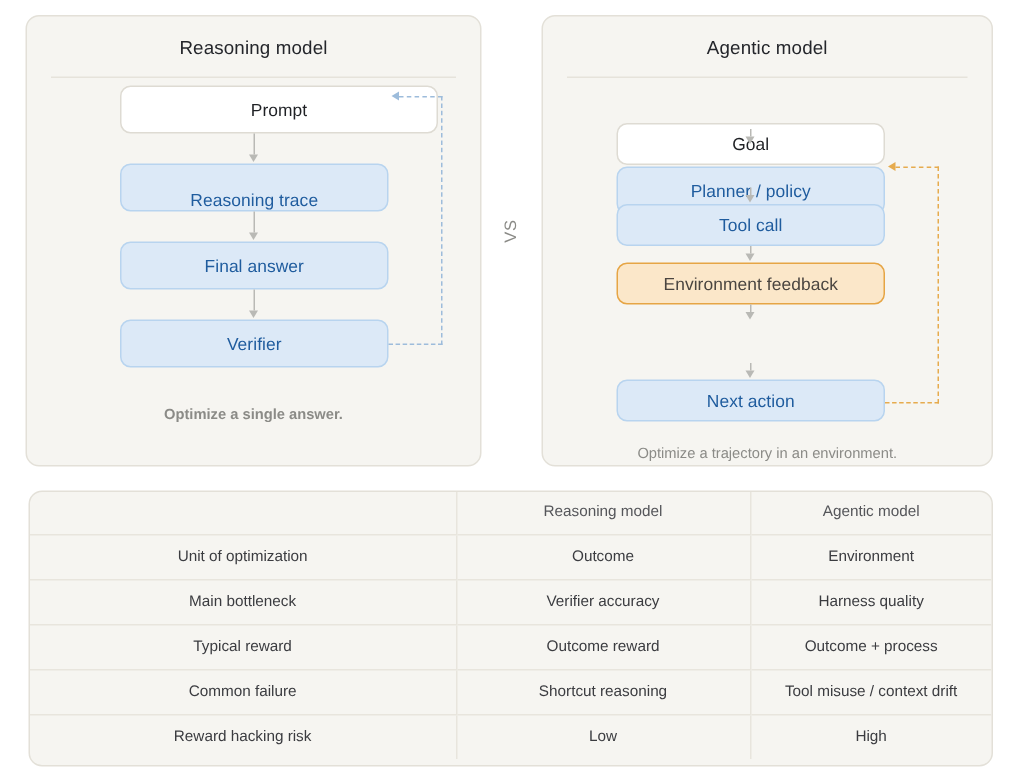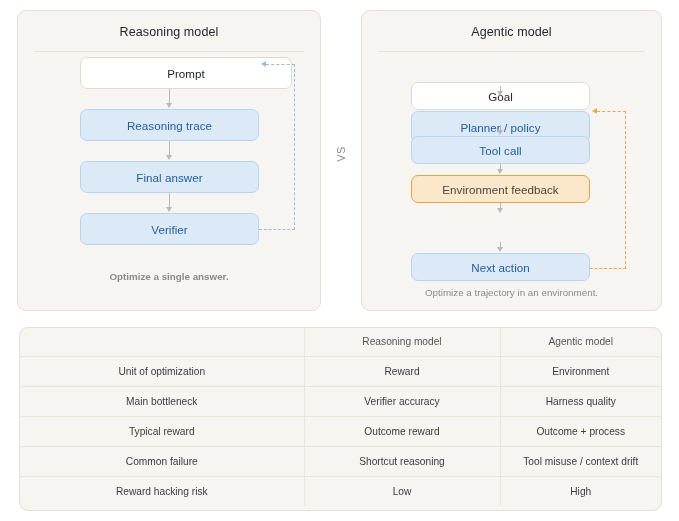--- a/index.html
+++ b/index.html
@@ -50,21 +50,21 @@
     background: #e6e3db;
   }
   .panel-caption {
     position: absolute;
     left: 0; right: 0;
     text-align: center;
     font-size: 9.8px;
     color: #8b8b87;
   }
   #caption-left  { top: 260px; font-weight: bold; }
-  #caption-right { top: 276px; }
+  #caption-right { top: 286px; }
 
   
   .node {
     position: absolute;
     box-sizing: border-box;
     border-radius: 7px;
     display: flex;
     align-items: center;
     justify-content: center;
     font-size: 11.6px;
@@ -197,21 +197,21 @@
 <div id="root">
 
   <div id="panel-left" class="panel">
     <div class="panel-title">Reasoning model</div>
     <div class="panel-rule"></div>
 
     <div class="node white" style="left:62px; top:46px; width:212px; height:32px;">
       <span>Prompt</span>
     </div>
 
-    <div class="node blue" style="left:62px; top:98px; width:179px; height:32px;">
+    <div class="node blue" style="left:62px; top:98px; width:179px; height:32px;align-items:flex-end;">
       <span>Reasoning trace</span>
     </div>
 
     <div class="node blue" style="left:62px; top:150px; width:179px; height:32px;">
       <span>Final answer</span>
     </div>
 
     <div class="node blue" style="left:62px; top:202px; width:179px; height:32px;">
       <span>Verifier</span>
     </div>
@@ -293,21 +293,21 @@
       <thead>
         <tr>
           <th class="corner"></th>
           <th class="vsep">Reasoning model</th>
           <th class="vsep">Agentic model</th>
         </tr>
       </thead>
       <tbody>
         <tr>
           <td>Unit of optimization</td>
-          <td class="vsep">Reward</td>
+          <td class="vsep">Outcome</td>
           <td class="vsep">Environment</td>
         </tr>
         <tr>
           <td>Main bottleneck</td>
           <td class="vsep">Verifier accuracy</td>
           <td class="vsep">Harness quality</td>
         </tr>
         <tr>
           <td>Typical reward</td>
           <td class="vsep">Outcome reward</td>

